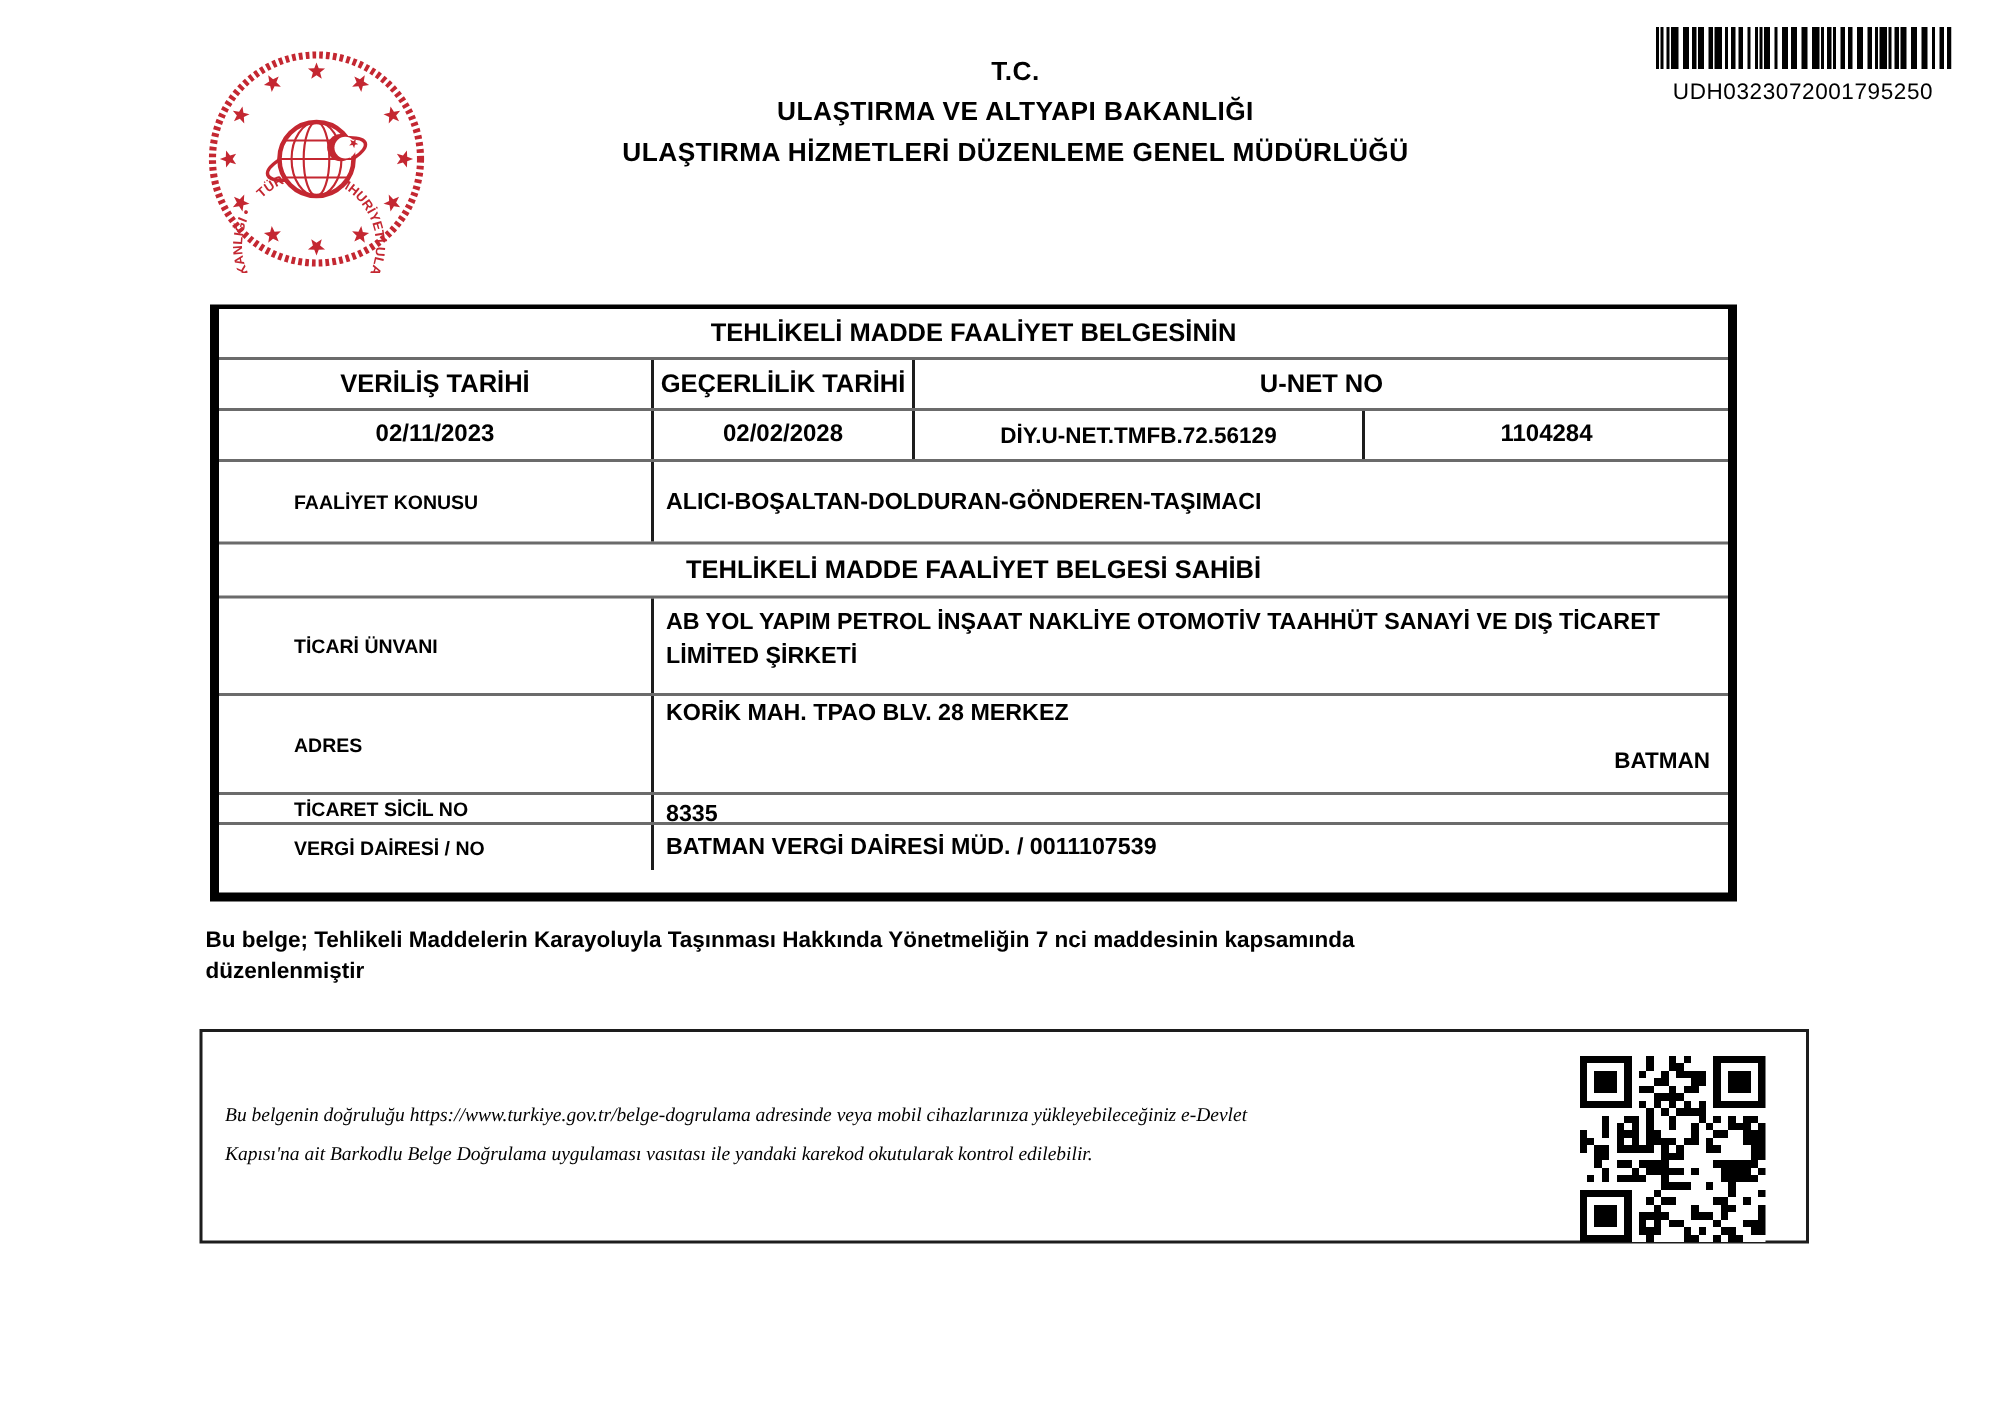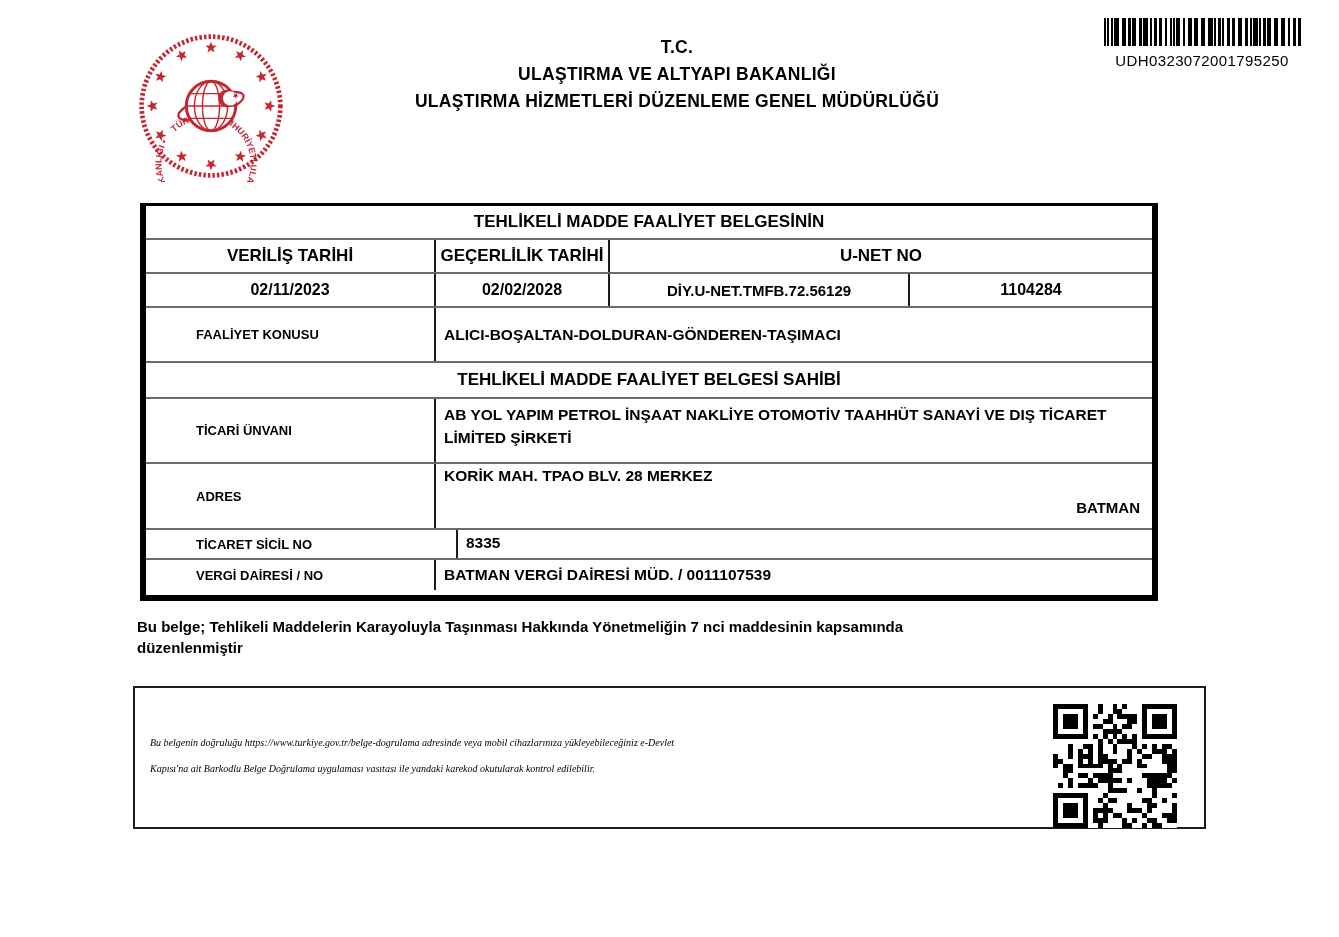--- a/index.html
+++ b/index.html
@@ -19,36 +19,36 @@
   .trow{display:flex;box-sizing:border-box;}
   .trow + .trow{border-top:2px solid #6b6b6b;}
   .cell{box-sizing:border-box;display:flex;align-items:center;font-weight:700;overflow:hidden;}
   .cell + .cell{border-left:2px solid #1c1c1c;}
   .c1{width:288px;}.c2{width:174px;}.c3{width:300px;}.c4{flex:1;}
   .full{width:100%;justify-content:center;}
   .center{justify-content:center;}
   .label{width:288px;padding-left:50px;font-size:13px;}
   .value{flex:1;padding-left:8px;font-size:15.5px;}
   .h-title{height:32px;}.h-head{height:34px;}.h-vals{height:34px;}.h-faaliyet{height:55px;}
-  .h-owner{height:36px;}.h-unvan{height:65px;}.h-adres{height:66px;}.h-sicil{height:30px;gap:22px;}.h-vergi{height:32px;}
+  .h-owner{height:36px;}.h-unvan{height:65px;}.h-adres{height:66px;}.h-sicil{height:20px;}.h-vergi{height:32px;}
   .fs17{font-size:17px;}.fs16{font-size:16px;}.fs15{font-size:15px;}
   .top-align{align-items:flex-start;padding-top:4px;}
   .unvan-val{padding-right:36px;line-height:23px;}
   .adres-val{flex:1;display:block;padding-left:8px;font-weight:700;}
   .adres-l1{font-size:15.5px;margin-top:3px;}
   .adres-city{text-align:right;padding-right:12px;font-size:15px;margin-top:14px;}
 
   
   .note{position:absolute;left:137px;top:616px;font-size:15px;font-weight:700;line-height:21px;}
 
   
   .vbox{position:absolute;left:133px;top:686px;width:1073px;height:143px;box-sizing:border-box;
         border:2px solid #1d1d1d;background:#fff;}
   .vtext{position:absolute;left:15px;top:42px;width:880px;
-         font-family:"Liberation Serif",serif;font-style:italic;font-size:10px;line-height:26px;}
+         font-family:"Liberation Serif",serif;font-style:italic;font-size:13px;line-height:26px;}
   .qr{position:absolute;left:918px;top:16px;width:124px;height:124px;}
 </style>
 </head>
 <body>
 
 <div class="page">
 
   <div class="emblem" id="emblem"><svg viewBox="0 0 160 160" width="152" height="152" xmlns="http://www.w3.org/2000/svg">
         <circle cx="80" cy="80" r="73" fill="none" stroke="#C42731" stroke-width="5" stroke-dasharray="2.6 2.2"></circle>
         <path d="M80.00,12.20L81.56,16.36L85.99,16.55L82.52,19.32L83.70,23.60L80.00,21.15L76.30,23.60L77.48,19.32L74.01,16.55L78.44,16.36Z" fill="#C42731"></path>

